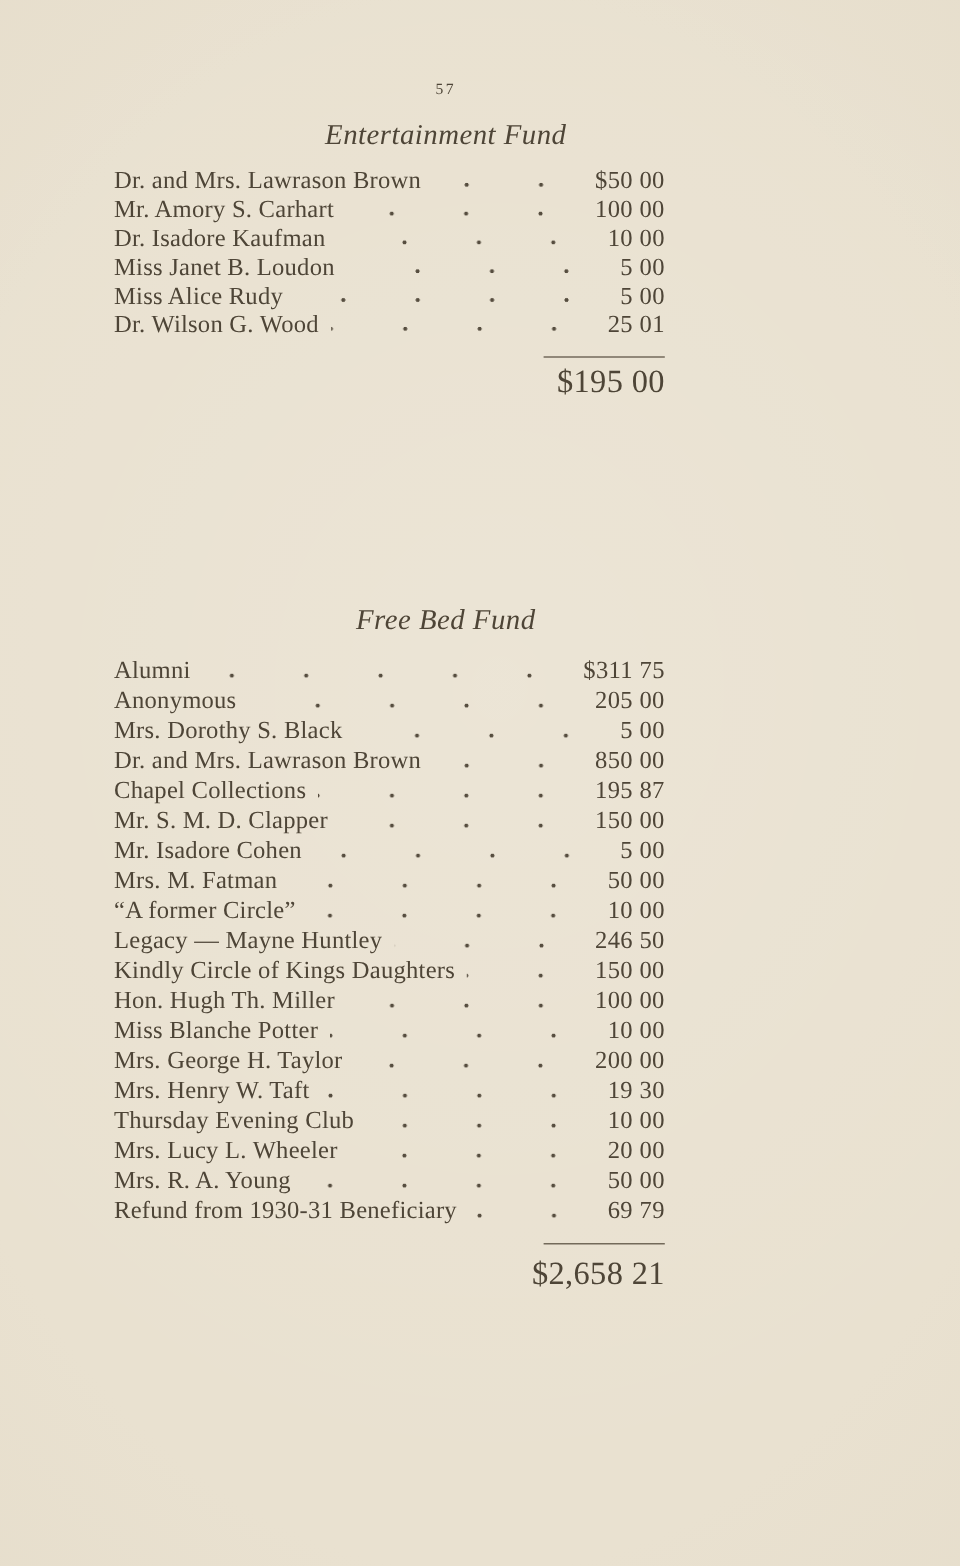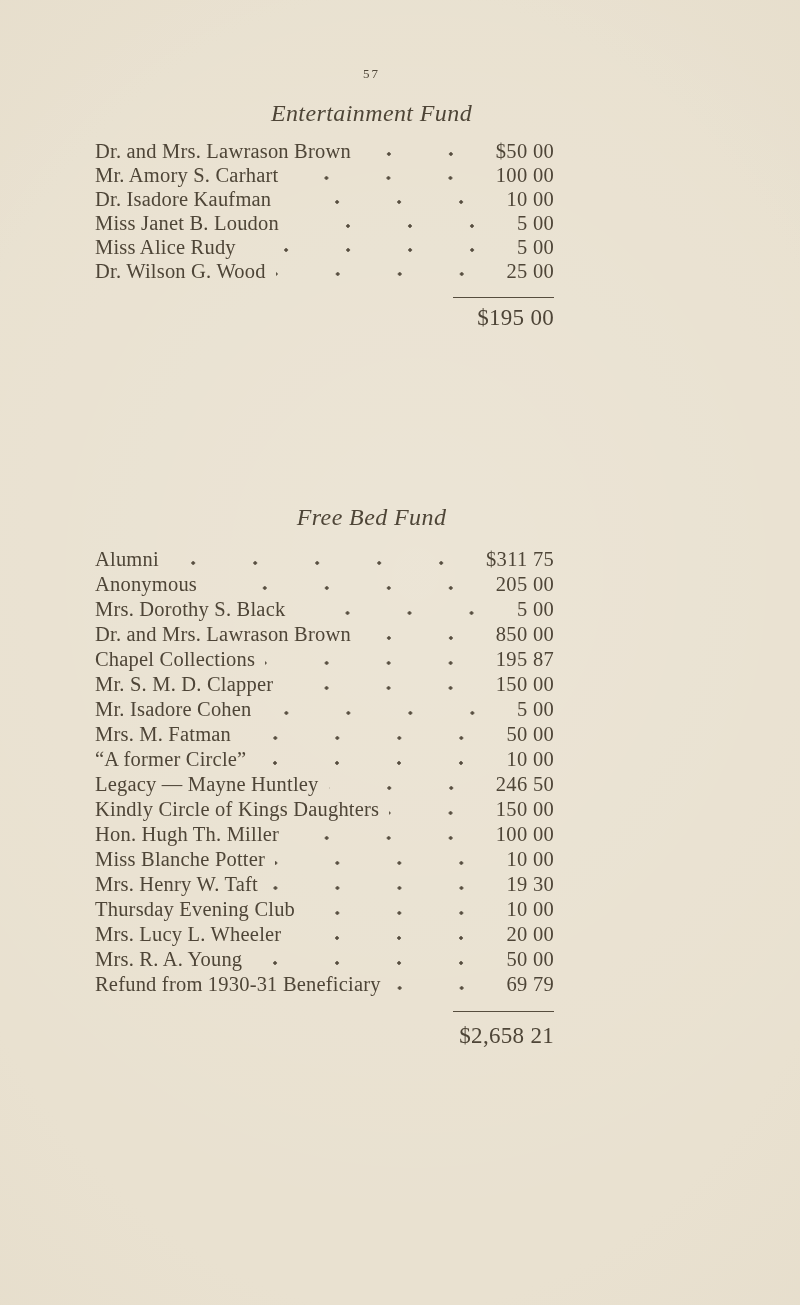--- a/index.html
+++ b/index.html
@@ -87,21 +87,21 @@
 
   .total-rule {
     margin-left: auto;
     width: 101px;
     border-top: 1.6px solid #564d3e;
   }
 
   .total {
     padding-top: 8px;
     text-align: right;
-    font-size: 23px;
+    font-size: 27px;
     line-height: 24px;
     letter-spacing: 0.3px;
   }
   .section-freebed .total { padding-top: 12px; }
 </style>
 </head>
 <body>
 
 <div class="scan-page">
   <div class="content">
@@ -131,21 +131,21 @@
               <span class="amount">5 00</span>
             </div>
             <div class="ledger-row">
               <span class="donor">Miss Alice Rudy</span>
               <span class="leader"></span>
               <span class="amount">5 00</span>
             </div>
             <div class="ledger-row">
               <span class="donor">Dr. Wilson G. Wood</span>
               <span class="leader"></span>
-              <span class="amount">25 00</span>
+              <span class="amount">25 01</span>
             </div>
           </div>
           <div class="total-block">
             <div class="total-rule"></div>
             <div class="total">$195 00</div>
           </div>
         </section>
         <section class="fund-section section-freebed">
           <h2 class="fund-title">Free Bed Fund</h2>
           <div class="rows">
@@ -208,20 +208,25 @@
               <span class="donor">Hon. Hugh Th. Miller</span>
               <span class="leader"></span>
               <span class="amount">100 00</span>
             </div>
             <div class="ledger-row">
               <span class="donor">Miss Blanche Potter</span>
               <span class="leader"></span>
               <span class="amount">10 00</span>
             </div>
             <div class="ledger-row">
+              <span class="donor">Mrs. George H. Taylor</span>
+              <span class="leader"></span>
+              <span class="amount">200 00</span>
+            </div>
+            <div class="ledger-row">
               <span class="donor">Mrs. Henry W. Taft</span>
               <span class="leader"></span>
               <span class="amount">19 30</span>
             </div>
             <div class="ledger-row">
               <span class="donor">Thursday Evening Club</span>
               <span class="leader"></span>
               <span class="amount">10 00</span>
             </div>
             <div class="ledger-row">

